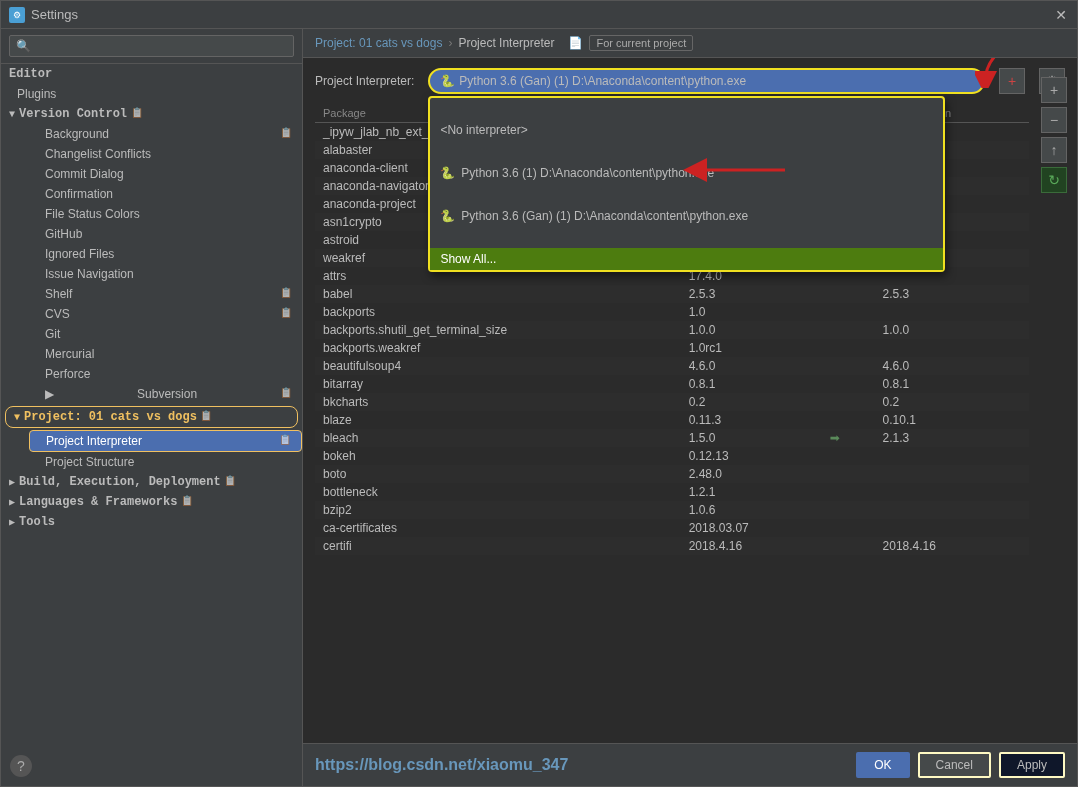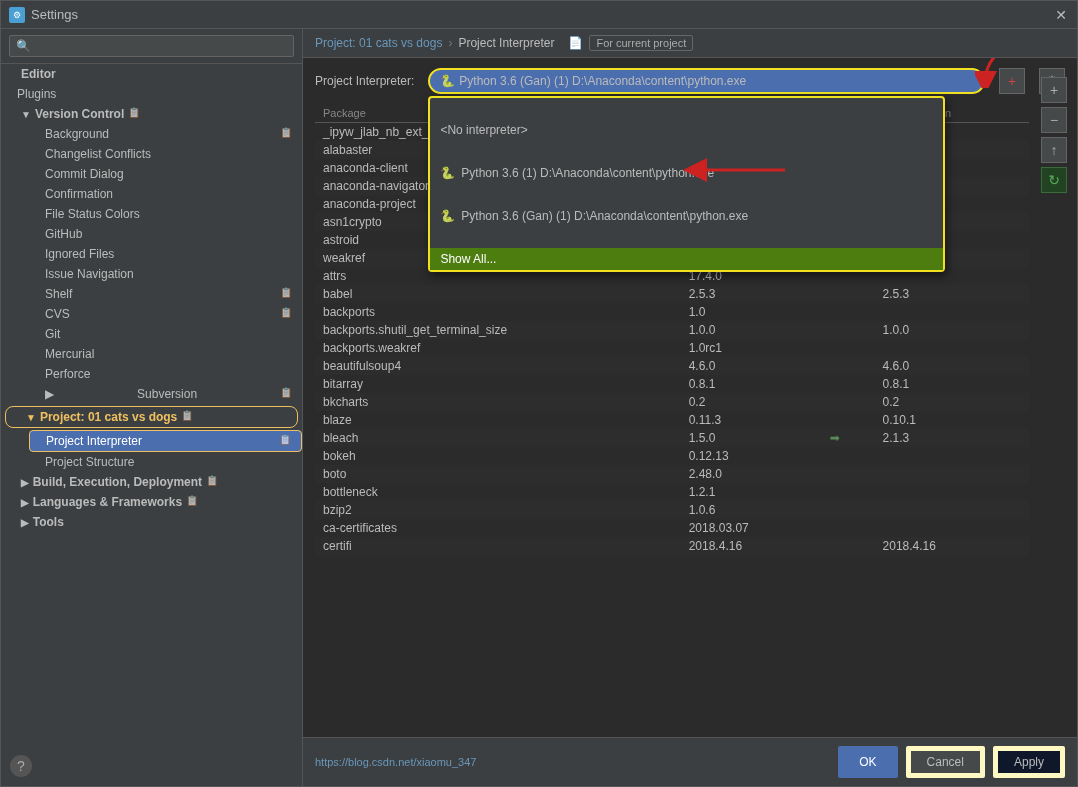--- a/index.html
+++ b/index.html
@@ -13,21 +13,21 @@
     .title-close { width: 16px; height: 16px; cursor: pointer; color: #bbbbbb; font-size: 14px; display: flex; align-items: center; justify-content: center; }
 
     .main-content { display: flex; flex: 1; overflow: hidden; }
 
     
     .sidebar { width: 302px; background: #3c3f41; border-right: 1px solid #555; display: flex; flex-direction: column; overflow-y: auto; }
     .search-box { padding: 6px 8px; border-bottom: 1px solid #555; }
     .search-input { width: 100%; background: #45494a; border: 1px solid #646464; color: #bbbbbb; padding: 3px 6px; font-size: 12px; border-radius: 2px; outline: none; }
     .sidebar-item { padding: 3px 8px 3px 16px; cursor: pointer; display: flex; align-items: center; justify-content: space-between; color: #bbbbbb; }
     .sidebar-item.active { background: #4b6eaf; color: #ffffff; }
-    .sidebar-group { padding: 3px 20px; cursor: pointer; display: flex; align-items: center; gap: 4px; color: #bbbbbb; font-weight: bold; }
+    .sidebar-group { padding: 3px 8px; cursor: pointer; display: flex; align-items: center; gap: 4px; color: #bbbbbb; font-weight: bold; font-family: Liberation Mono, monospace; }
     .sidebar-group .arrow { font-size: 10px; }
     .sidebar-indent { padding-left: 28px; }
     .copy-icon { width: 14px; height: 14px; opacity: 0.6; font-size: 10px; color: #aaa; }
 
     
     .right-panel { flex: 1; background: #2b2b2b; display: flex; flex-direction: column; overflow: hidden; position: relative; }
     .breadcrumb { padding: 6px 12px; display: flex; align-items: center; gap: 6px; border-bottom: 1px solid #555; background: #3c3f41; }
     .breadcrumb-item { color: #6897bb; font-size: 12px; cursor: pointer; }
     .breadcrumb-sep { color: #777; }
     .breadcrumb-current { color: #bbbbbb; font-size: 12px; }
@@ -53,21 +53,21 @@
     .version-arrow { color: #5a8a5a; margin: 0 2px; }
     .strikethrough { text-decoration: line-through; color: #777; }
 
     
     .table-actions { position: absolute; right: 10px; top: 48px; display: flex; flex-direction: column; gap: 4px; }
     .action-btn { width: 26px; height: 26px; background: #45494a; border: 1px solid #646464; cursor: pointer; display: flex; align-items: center; justify-content: center; color: #aaa; font-size: 14px; }
     .action-btn.green { background: #214321; border-color: #3a6b3a; color: #5aaa5a; }
 
     
     .bottom-bar { padding: 8px 12px; border-top: 1px solid #555; display: flex; align-items: center; justify-content: flex-end; gap: 8px; background: #3c3f41; }
-    .btn { padding: 4px 16px; border: 5px solid #fef9c3; cursor: pointer; font-size: 12px; border-radius: 2px; }
+    .btn { padding: 4px 16px; border: 2px solid #fef9c3; cursor: pointer; font-size: 12px; border-radius: 2px; }
     .btn-ok { background: #4b6eaf; color: white; border-color: #4b6eaf; }
     .btn-cancel { background: #45494a; color: #bbbbbb; }
     .btn-apply { background: #0f172a; color: #bbbbbb; }
 
     
     ::-webkit-scrollbar { width: 8px; height: 8px; }
     ::-webkit-scrollbar-track { background: #3c3f41; }
     ::-webkit-scrollbar-thumb { background: #646464; }
   </style>
 </head>
@@ -410,21 +410,21 @@
       </div>
 
       <div class="table-actions">
         <div class="action-btn">+</div>
         <div class="action-btn">−</div>
         <div class="action-btn">↑</div>
         <div class="action-btn green">↻</div>
       </div>
 
       <div class="bottom-bar">
-        <span style="flex:1; color:#6897bb; font-size:11px;">https://blog.csdn.net/xiaomu_347</span>
+        <span style="flex:1; color:#6897bb; font-size:16px;font-weight:bold;">https://blog.csdn.net/xiaomu_347</span>
         <button class="btn btn-ok">OK</button>
         <button class="btn btn-cancel">Cancel</button>
         <button class="btn btn-apply">Apply</button>
       </div>
     </div>
   </div>
 
   <div style="position:absolute; bottom:10px; left:10px; width:22px; height:22px; border-radius:50%; background:#555; color:#aaa; display:flex; align-items:center; justify-content:center; font-size:14px; cursor:pointer;">?</div>
 </div>
 

